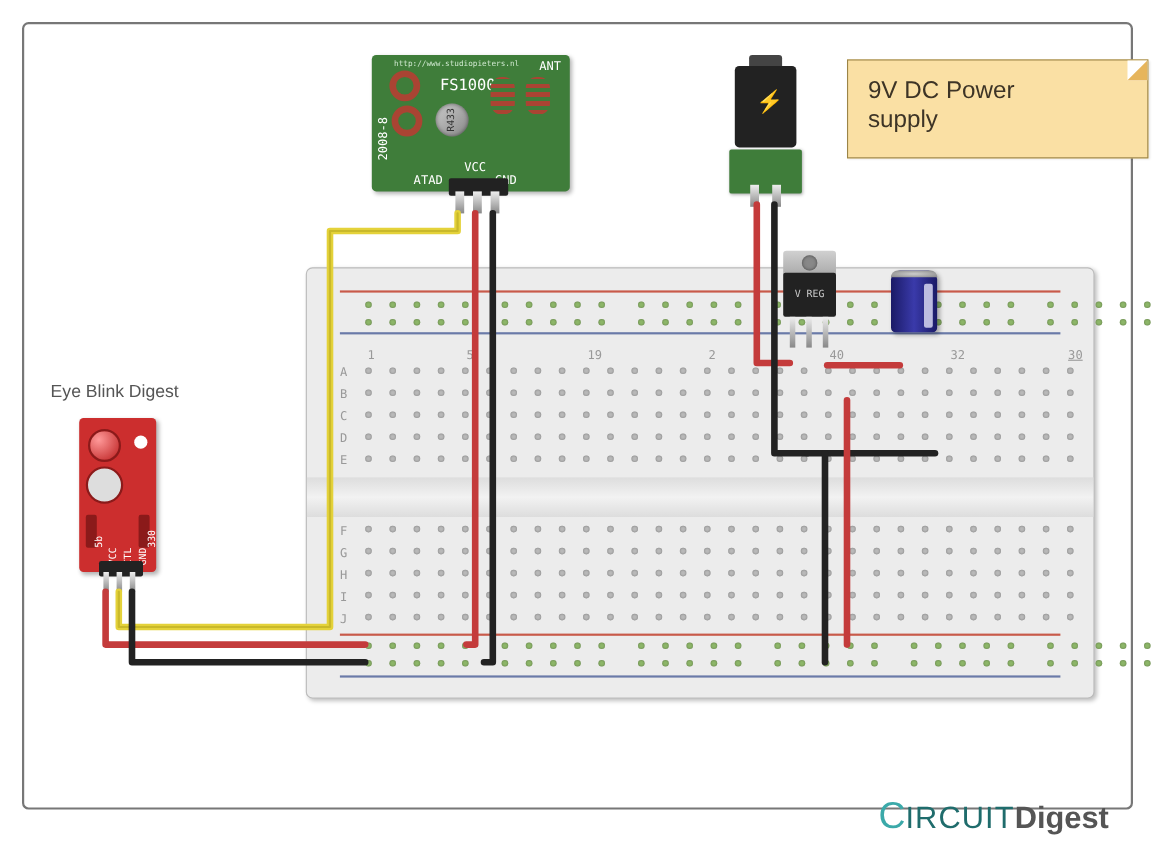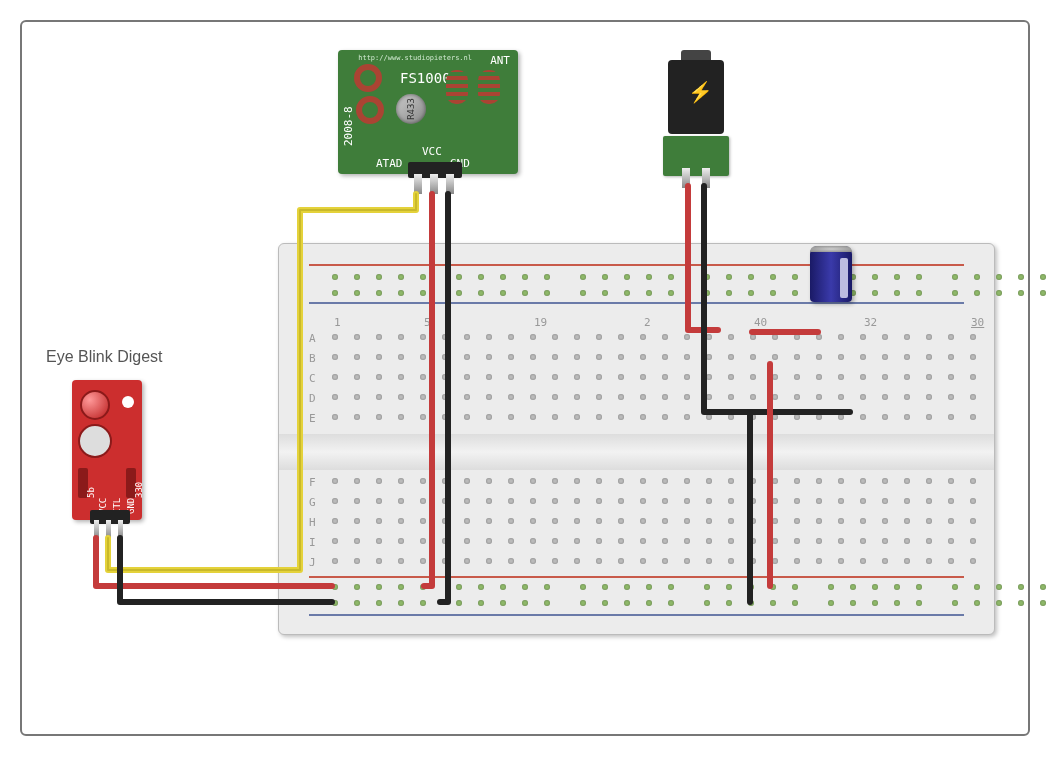--- a/index.html
+++ b/index.html
@@ -510,30 +510,44 @@
       <div class="hole gray" style="position: absolute; left: 691px; top: 130px;"></div>
       <div class="hole gray" style="position: absolute; left: 691px; top: 150px;"></div>
       <div class="hole gray" style="position: absolute; left: 691px; top: 170px;"></div>
       <div class="hole gray" style="position: absolute; left: 691px; top: 234px;"></div>
       <div class="hole gray" style="position: absolute; left: 691px; top: 254px;"></div>
       <div class="hole gray" style="position: absolute; left: 691px; top: 274px;"></div>
       <div class="hole gray" style="position: absolute; left: 691px; top: 294px;"></div>
       <div class="hole gray" style="position: absolute; left: 691px; top: 314px;"></div>
     </div>
 
+  <div class="note" style="left:770px; top:54px; width:230px;">
+    <div style="white-space:pre-line;">9V DC Power
+supply</div>
+  </div>
 
   <div class="barrel" style="left:668px; top:60px; width:56px; height:110px;">
     <div class="barrel-top"></div>
     <div class="barrel-body"></div>
     <div class="barrel-green"></div>
     <div class="bolt">⚡</div>
     <div class="pin" style="left:14px; top:108px;"></div>
     <div class="pin" style="left:34px; top:108px;"></div>
   </div>
 
+  <div class="vreg" style="left:712px; top:228px; width:48px; height:90px;">
+    <div class="vreg-tab"></div>
+    <div class="vreg-hole"></div>
+    <div class="vreg-body">
+        <span>V REG</span>
+      </div>
+    <div class="pin" style="left:6px; top:60px; height:28px; width:5px;"></div>
+    <div class="pin" style="left:21px; top:60px; height:28px; width:5px;"></div>
+    <div class="pin" style="left:36px; top:60px; height:28px; width:5px;"></div>
+  </div>
 
   <div class="cap" style="left:810px; top:246px;">
     <div class="cap-stripe"></div>
   </div>
 
   <div class="rf" style="left:338px; top:50px; width:180px; height:124px;">
     <div class="rf-text" style="right:46px; top:4px; font-size:7px; color:#cfe8cf;">http://www.studiopieters.nl</div>
     <div class="rf-text" style="right:8px; top:4px;">ANT</div>
     <div class="rf-text" style="left:62px; top:20px; font-size:14px;">FS1000A</div>
     <div class="rf-text" style="left:4px; top:96px; transform:rotate(-90deg); transform-origin:left top;">2008-8</div>
@@ -591,13 +605,16 @@
 
     <path class="wire" stroke="#c43b3b" stroke-width="6" d="M752,332 L818,332"></path>
 
     <path class="wire" stroke="#222" stroke-width="6" d="M734,412 L850,412"></path>
 
     <path class="wire" stroke="#c43b3b" stroke-width="6" d="M770,364 L770,586"></path>
 
     <path class="wire" stroke="#222" stroke-width="6" d="M750,412 L750,602"></path>
   </svg>
 
+  <div class="logo" style="right:42px; bottom:8px;">
+    <span class="c">C</span><span class="ircuit">IRCUIT</span><span class="digest">Digest</span>
+  </div>
 </div>
 
 </body></html>

